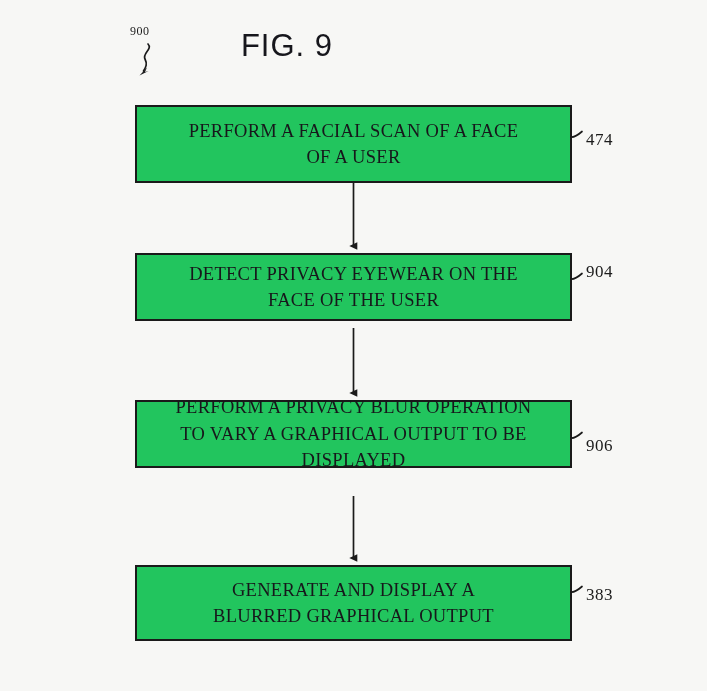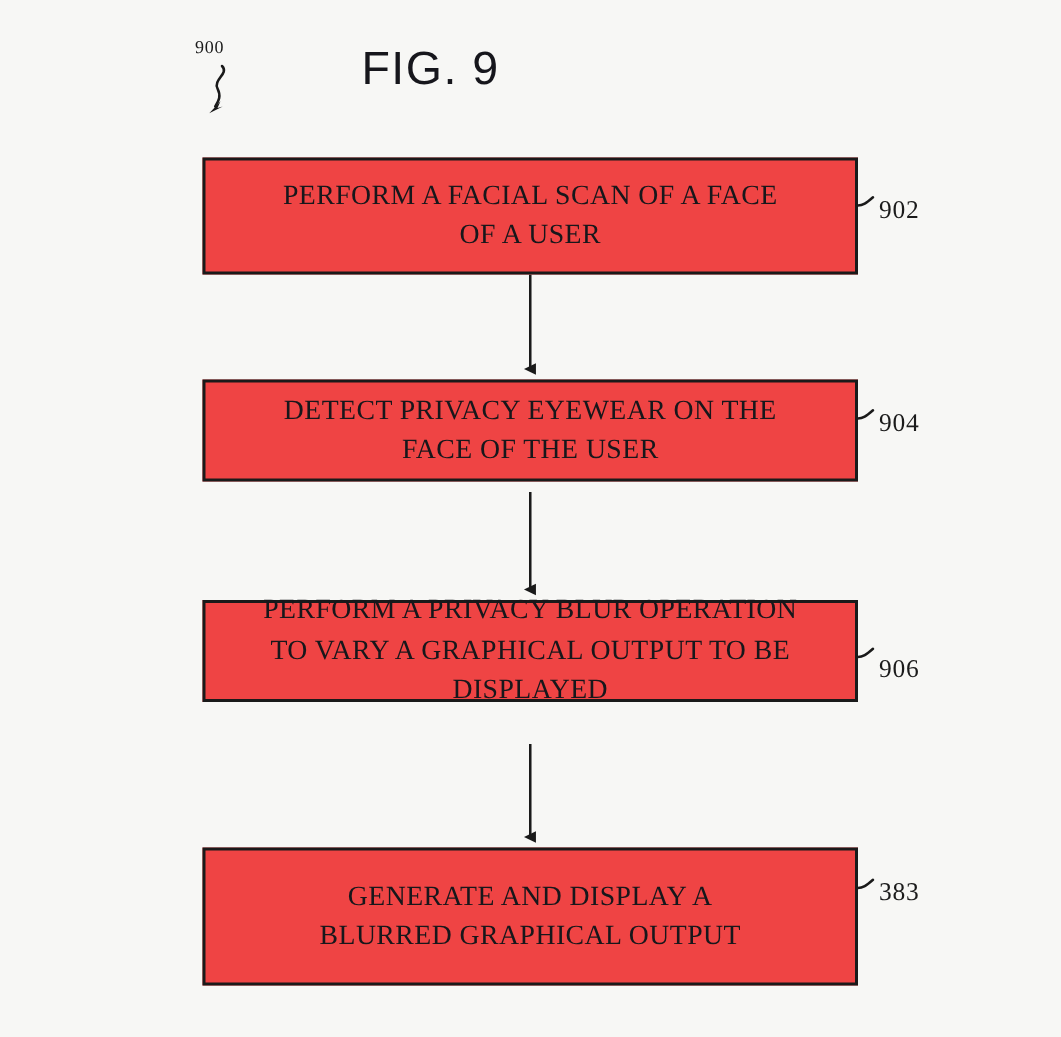--- a/index.html
+++ b/index.html
@@ -53,53 +53,53 @@
     width: 38px;
     height: 36px;
   }
 
   
   .proc-box {
     position: absolute;
     left: 135px;
     width: 437px;
     box-sizing: border-box;
-    background: #ef4444;
+    background: #22c55e;
     border: 2px solid #1a1a1a;
     display: flex;
     align-items: center;
     justify-content: center;
   }
   .proc-box .proc-text {
     font-family: "Liberation Serif", serif;
     font-size: 18.5px;
     line-height: 1.43;
     text-align: center;
     color: #17171b;
     letter-spacing: 0.3px;
     padding: 0 14px;
     white-space: pre-line;
   }
 
   #box-902 { top: 105px;  height: 78px; }
   #box-904 { top: 253px;  height: 68px; justify-content: center; }
   #box-906 { top: 400px;  height: 68px; }
-  #box-908 { top: 565px;  height: 92px; }
+  #box-908 { top: 565px;  height: 76px; }
 
   
   .ref-num {
     position: absolute;
     left: 586px;
     font-family: "Liberation Serif", serif;
     font-size: 17px;
     color: #1b1b1b;
     letter-spacing: 0.5px;
   }
   #ref-902 { top: 130px; }
-  #ref-904 { top: 272px; }
+  #ref-904 { top: 262px; }
   #ref-906 { top: 436px; font-family: Liberation Serif, serif; }
   #ref-908 { top: 585px; }
 
   .ref-leader {
     position: absolute;
     left: 570px;
     width: 20px;
     height: 20px;
   }
   #leader-902 { top: 128px; }
@@ -132,21 +132,21 @@
   <path d="M11.5,33.5 L19.0,25.5 L17.0,30.0 L20.5,29.0 Z" fill="#1a1a1a"></path>
 </svg>
 
 <div class="proc-box" id="box-902">
   <div class="proc-text">PERFORM A FACIAL SCAN OF A FACE
 OF A USER</div>
 </div>
 <svg class="ref-leader" id="leader-902" viewBox="0 0 20 20" xmlns="http://www.w3.org/2000/svg">
   <path d="M1,9 C5,9.5 8,7 12,3.5" fill="none" stroke="#1a1a1a" stroke-width="1.7" stroke-linecap="round"></path>
 </svg>
-<div class="ref-num" id="ref-902">902</div>
+<div class="ref-num" id="ref-902">474</div>
 
 <div class="proc-box" id="box-904">
   <div class="proc-text">DETECT PRIVACY EYEWEAR ON THE
 FACE OF THE USER</div>
 </div>
 <svg class="ref-leader" id="leader-904" viewBox="0 0 20 20" xmlns="http://www.w3.org/2000/svg">
   <path d="M1,9 C5,9.5 8,7 12,3.5" fill="none" stroke="#1a1a1a" stroke-width="1.7" stroke-linecap="round"></path>
 </svg>
 <div class="ref-num" id="ref-904">904</div>
 

